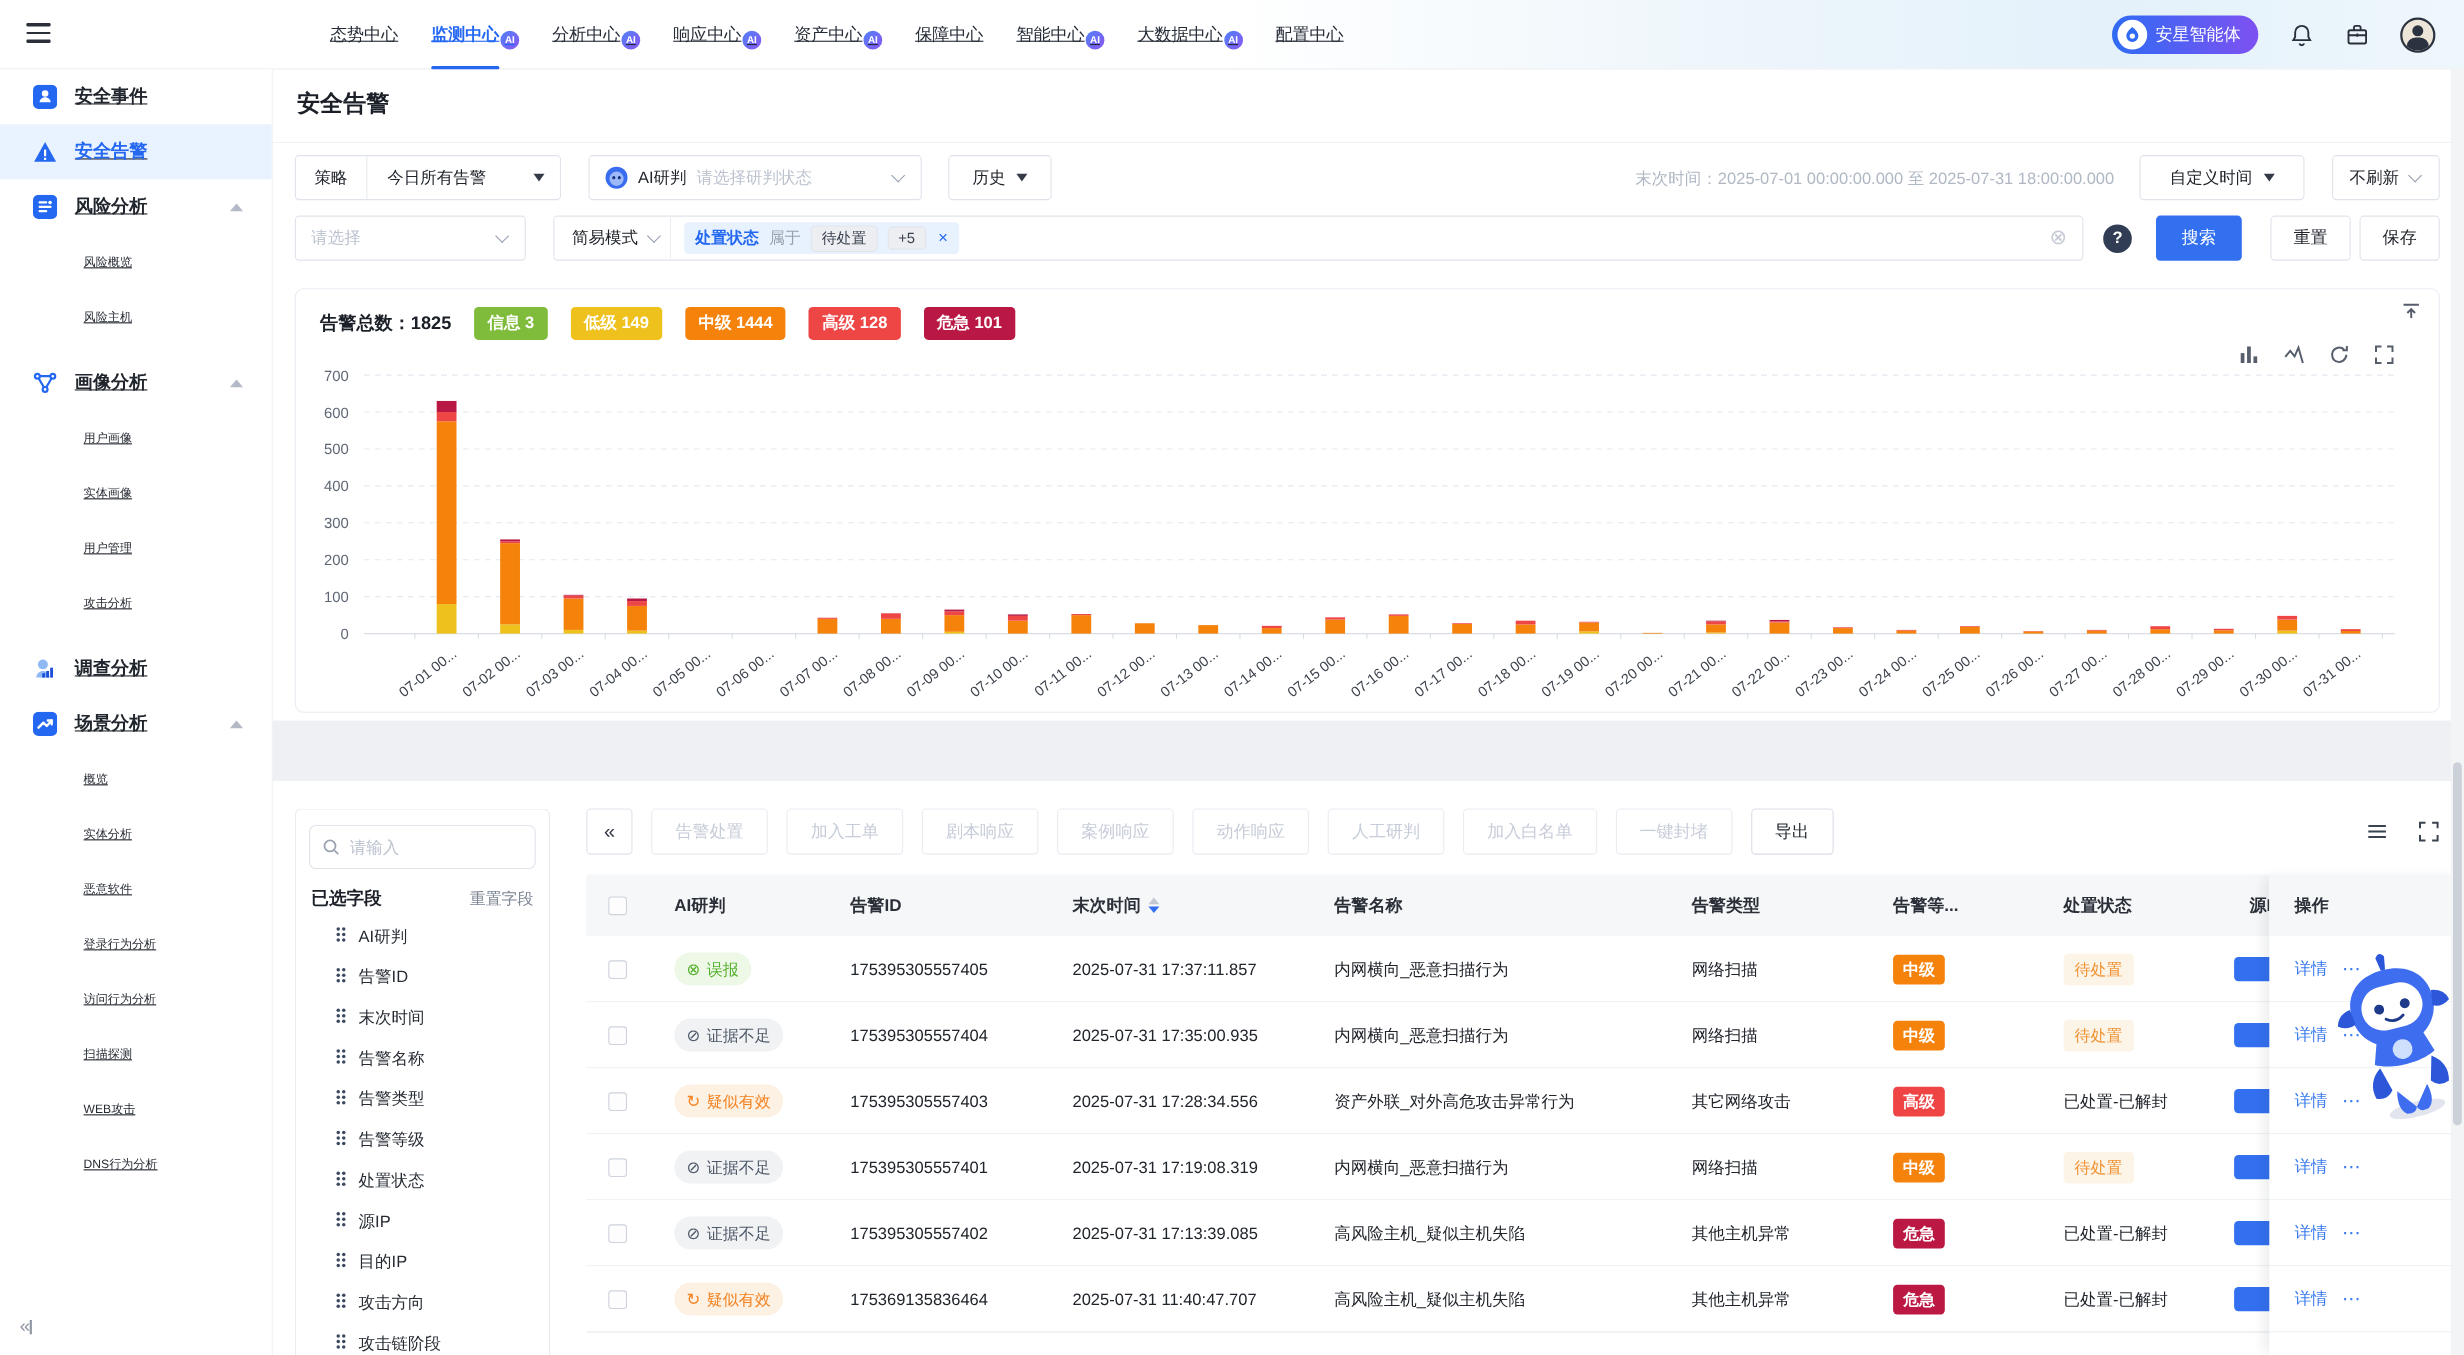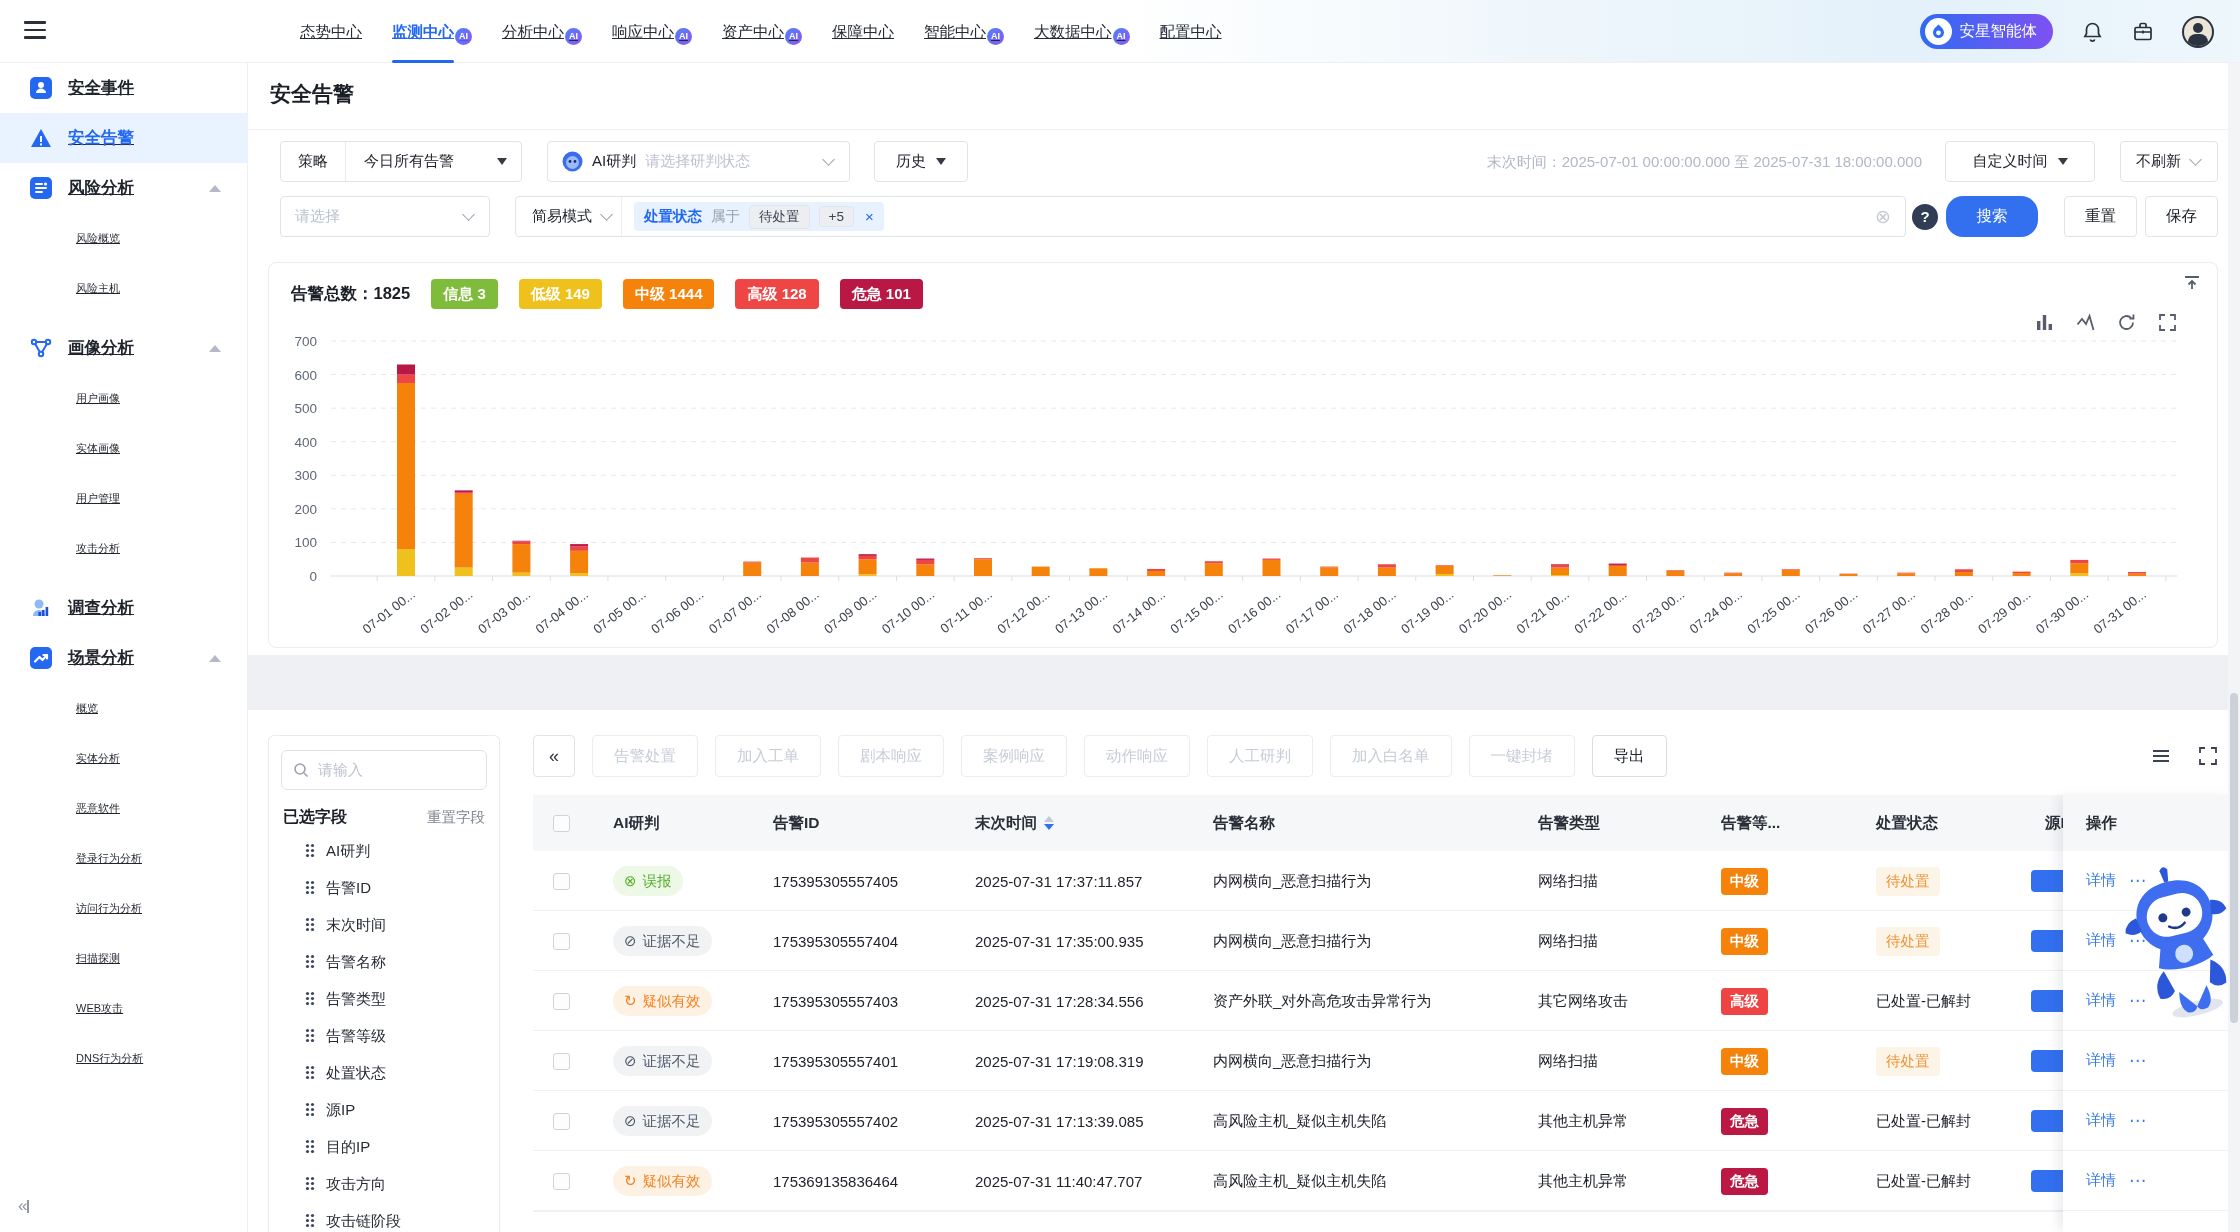--- a/index.html
+++ b/index.html
@@ -43,21 +43,21 @@
   .side-arrow { position:absolute; right:26px; width:0; height:0; border-left:6px solid transparent; border-right:6px solid transparent; border-bottom:7px solid #b3bac5; }
   .side-collapse { position:absolute; left:18px; bottom:16px; font-size:17px; color:#8f97a3; cursor:pointer; letter-spacing:-2px; }
   .side-collapse b { display:inline-block; width:2px; height:13px; background:#8f97a3; margin-left:2px; vertical-align:-2px; }
 
   
   .main { position:absolute; left:248px; top:63px; right:0; bottom:0; background:#eef0f4; overflow:hidden; }
   .top-white { position:absolute; left:0; top:0; right:0; height:592px; background:#fff; }
   .page-title { position:absolute; left:22px; top:17px; font-size:21px; font-weight:700; color:#1b1f27; }
   .title-divider { position:absolute; left:0; right:0; top:66px; height:1px; background:#f0f2f5; }
 
-  .fbox { position:absolute; height:41px; border:1px solid #dfe3ea; border-radius:4px; background:#fff; display:flex; align-items:center; font-size:15px; cursor:pointer;margin-left:12px; }
+  .fbox { position:absolute; height:41px; border:1px solid #dfe3ea; border-radius:4px; background:#fff; display:flex; align-items:center; font-size:15px; cursor:pointer; }
   .caret-down { width:0; height:0; border-left:5.5px solid transparent; border-right:5.5px solid transparent; border-top:7px solid #343b47; margin-left:10px; }
   .chev { width:9px; height:9px; border-right:1.6px solid #97a0ae; border-bottom:1.6px solid #97a0ae; transform:rotate(45deg); margin:-4px 2px 0 10px; }
   .ph { color:#bcc3cf; }
 
   .f-strategy { left:20px; top:78px; width:242px; }
   .f-strategy .seg1 { padding:0 17px; }
   .f-strategy .seg2 { flex:1; border-left:1px solid #e8ebf0; height:100%; display:flex; align-items:center; justify-content:space-between; padding:0 14px 0 18px; }
   .f-ai { left:287px; top:78px; width:303px; padding:0 14px; gap:9px; }
   .f-ai .flex1 { flex:1; }
   .f-history { left:614px; top:78px; width:94px; justify-content:center; }
@@ -69,21 +69,21 @@
   .f-query { left:255px; top:133px; width:1391px; padding:0; cursor:text; }
   .f-query .mode { display:flex; align-items:center; padding:0 8px 0 16px; height:100%; border-right:1px solid #eceef2; cursor:pointer; }
   .filter-tag { margin-left:12px; height:29px; background:#e8f2ff; border-radius:4px; display:flex; align-items:center; gap:9px; padding:0 10px; font-size:14.5px; }
   .filter-tag .fname { color:#2468f2; font-weight:700; }
   .filter-tag .fop { color:#98a0ad; }
   .chip { background:#eceef2; border:1px solid #e2e5eb; border-radius:4px; padding:2px 9px; font-size:13.5px; color:#3d4450; }
   .tag-x { color:#2468f2; font-size:15px; margin-left:2px; cursor:pointer; }
   .q-clear { margin-left:auto; margin-right:14px; color:#c5cad4; font-size:19px; cursor:pointer; }
   .help-circle { position:absolute; right:302px; top:141px; width:26px; height:26px; border-radius:50%; background:#313d55; color:#fff; font-size:15px; font-weight:700; text-align:center; line-height:26px; cursor:pointer; }
   .btn { position:absolute; top:133px; height:41px; border-radius:4px; font-size:15.5px; display:flex; align-items:center; justify-content:center; cursor:pointer; }
-  .btn-search { right:202px; width:92px; background:#3370f0; color:#fff;border-radius:17px; }
+  .btn-search { right:202px; width:78px; background:#3370f0; color:#fff; }
   .btn-reset { right:103px; width:73px; background:#fff; border:1px solid #dfe3ea; }
   .btn-save  { right:22px; width:73px; background:#fff; border:1px solid #dfe3ea; }
 
   
   .chart-card { position:absolute; left:20px; top:199px; width:1950px; height:386px; background:#fff; border:1px solid #e9ecf2; border-radius:8px; }
   .stats-row { position:absolute; left:22px; top:16px; display:flex; align-items:center; gap:21px; }
   .stats-total { font-size:16.5px; font-weight:700; color:#1b1f27; }
   .sev-badge { height:30px; line-height:30px; padding:0 12px; border-radius:4px; color:#fff; font-size:15px; font-weight:700; }
   .fold-icon { position:absolute; right:16px; top:12px; cursor:pointer; }
   .chart-tools { position:absolute; right:40px; top:50px; display:flex; gap:22px; }

